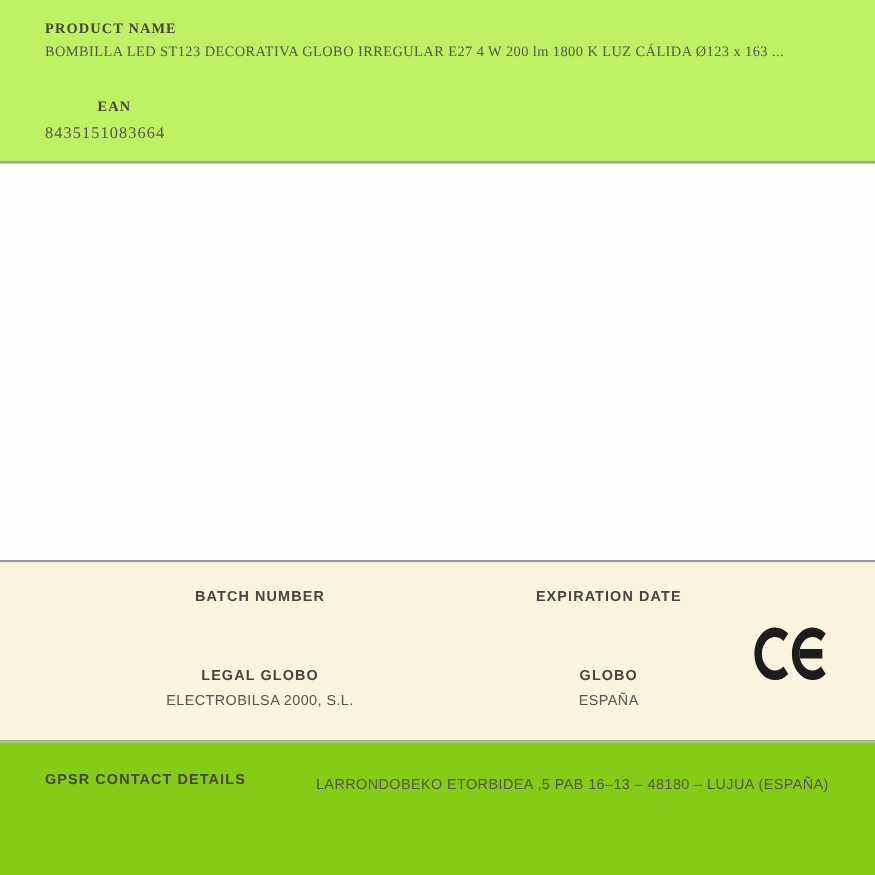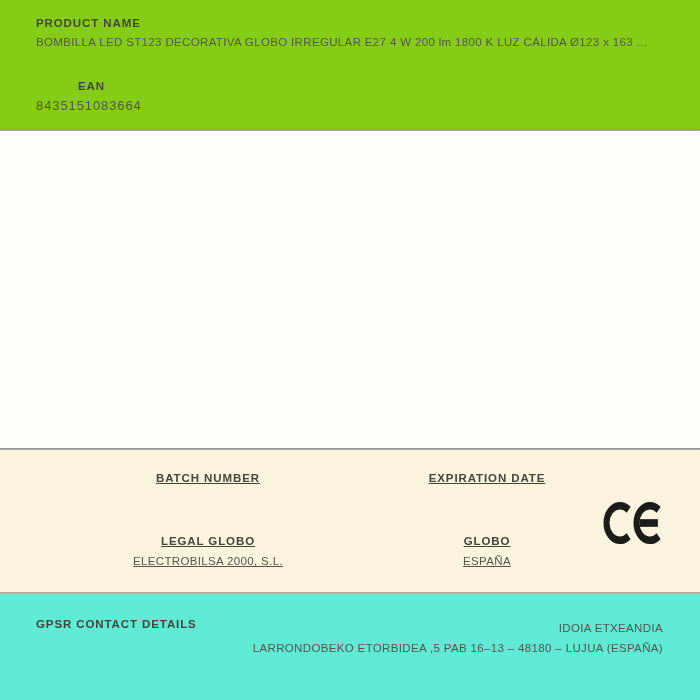--- a/index.html
+++ b/index.html
@@ -9,24 +9,24 @@
   }
   .sheet {
     position: relative;
     width: 700px;
     height: 700px;
     overflow: hidden;
     font-family: "Liberation Sans", sans-serif;
     color: #4a4a42;
   }
   .section { position: absolute; left: 0; right: 0; }
-  .section-product { top: 0; height: 157px; background: #84cc16; }
+  .section-product { top: 0; height: 157px; background: #bef264; font-family: Liberation Serif, serif; }
   .section-blank   { top: 131px; height: 317px; background: #fefefd; }
   .section-details { top: 450px; height: 142px; background: #faf3de; }
-  .section-contact { top: 594px; height: 106px; background: #5eead4; }
+  .section-contact { top: 594px; height: 106px; background: #84cc16; }
 
   .divider {
     position: absolute; left: 0; right: 0; height: 2px;
     background: linear-gradient(#8f8f89, #b2b2ac);
     box-shadow: 0 1px 0 #e2e2da;
   }
   .divider-1 { top: 129px; }
   .divider-2 { top: 448px; }
   .divider-3 { top: 592px; background: linear-gradient(#a5a292, #c2bfa8); box-shadow: 0 1px 0 #ece9c8; }
 
@@ -50,21 +50,21 @@
   
   .product-name-label { left: 36px; top: 17px; }
   .product-name-value { left: 36px; top: 36px; }
   .ean-label          { left: 36px; top: 80px; margin-left: 42px; }
   .ean-value          { left: 36px; top: 98px; font-size: 13px; letter-spacing: 0.9px; }
 
   
   .col { position: absolute; width: 300px; }
   .col-left  { left: 58px; }
   .col-right { left: 337px; }
-  .col .label, .col .value { position: absolute; left: 0; width: 300px; text-align: center; text-decoration: underline; }
+  .col .label, .col .value { position: absolute; left: 0; width: 300px; text-align: center; }
   .row1-label { top: 22px; }
   .row2-label { top: 85px; }
   .row1-value { top: 42px; }
   .row2-value { top: 105px; }
 
   .ce-mark {
     position: absolute;
     right: 32px;
     top: 50px;
     width: 66px;
@@ -124,18 +124,17 @@
       <path d="M 75.57 10.21 A 18 18 0 1 0 75.57 37.79"></path>
       <path d="M 50 24 L 74.5 24"></path>
     </svg>
   </div>
 
   <div class="divider divider-3"></div>
 
   <div class="section section-contact">
     <div class="label gpsr-label">GPSR CONTACT DETAILS</div>
     <div class="contact-block">
-      <div class="contact-line">IDOIA ETXEANDIA</div>
       <div class="contact-line">LARRONDOBEKO ETORBIDEA ,5 PAB 16–13 – 48180 – LUJUA (ESPAÑA)</div>
     </div>
   </div>
 
 </div>
 
 </body></html>

